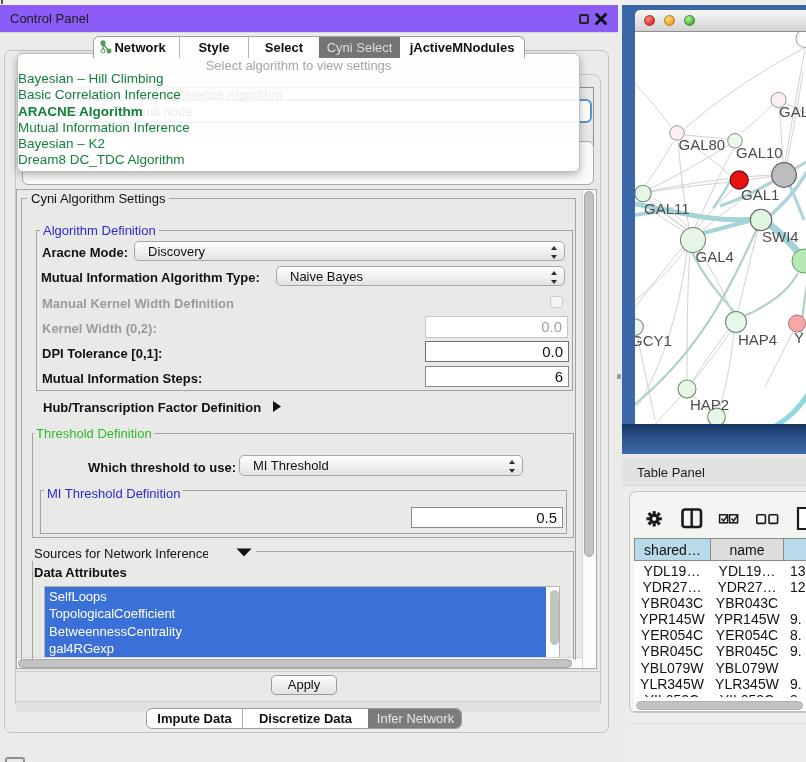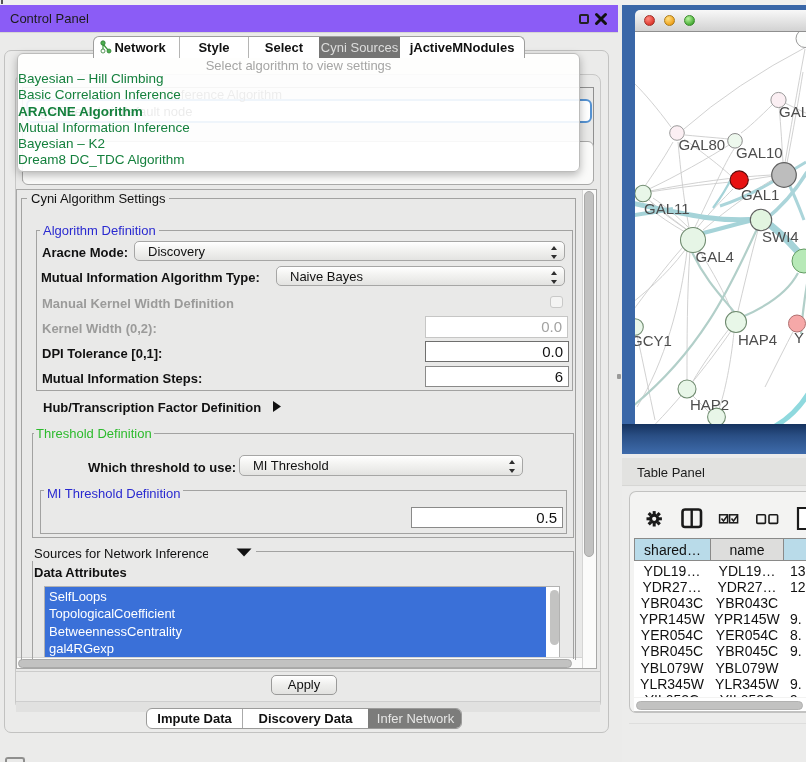--- a/index.html
+++ b/index.html
@@ -99,31 +99,31 @@
     <div style="position:absolute;left:505px;top:3px;width:9px;height:55px;background:#c3c3c2;border-radius:4.5px;"></div>
   </div>
 
   <div class="abs" style="left:16px;top:666px;width:584px;height:1px;background:#cccccb;"></div>
   <div class="abs" style="left:271px;top:670px;width:66px;height:20px;background:linear-gradient(#ffffff,#eeeeec 50%,#e2e2e0);border:1px solid #9a9a99;border-radius:5px;text-align:center;font-size:13px;color:#111;line-height:18px;">Apply</div>
 
   <div class="abs" style="left:16px;top:696px;width:584px;height:11px;background:#e1e1e0;border-top:1px solid #cecece;"></div>
   <div class="abs" style="left:146px;top:703px;width:316px;height:21px;background:#fff;border:1px solid #9b9b9a;border-radius:6px;overflow:hidden;font-size:13px;font-weight:bold;">
     <div style="position:absolute;left:0;top:0;width:95px;height:21px;text-align:center;line-height:20px;color:#111;">Impute Data</div>
     <div style="position:absolute;left:95px;top:0;width:1px;height:21px;background:#aaa;"></div>
-    <div style="position:absolute;left:96px;top:0;width:125px;height:21px;text-align:center;line-height:20px;color:#111;">Discovery Data</div>
+    <div style="position:absolute;left:96px;top:0;width:125px;height:21px;text-align:center;line-height:20px;color:#111;">Discretize Data</div>
     <div style="position:absolute;left:221px;top:0;width:95px;height:21px;background:#7c7c7b;text-align:center;line-height:20px;color:#e6e6e5;font-weight:normal;">Infer Network</div>
   </div>
 
   <div class="abs" style="left:93px;top:31px;height:22px;background:#fff;border:1px solid #9e9e9d;border-bottom:none;border-radius:6px 6px 0 0;overflow:hidden;font-size:13px;font-weight:bold;color:#111;z-index:30;">
     <div style="float:left;width:85px;height:22px;text-align:center;line-height:21px;">&nbsp;&nbsp;Network</div>
     <div style="float:left;width:1px;height:22px;background:#b5b5b4;"></div>
     <div style="float:left;width:68px;height:22px;text-align:center;line-height:21px;">Style</div>
     <div style="float:left;width:1px;height:22px;background:#b5b5b4;"></div>
     <div style="float:left;width:70px;height:22px;text-align:center;line-height:21px;">Select</div>
-    <div style="float:left;width:81px;height:22px;text-align:center;line-height:21px;background:#757574;color:#dededd;font-weight:normal;">Cyni Sources</div>
+    <div style="float:left;width:81px;height:22px;text-align:center;line-height:21px;background:#757574;color:#dededd;font-weight:normal;">Cyni Select</div>
     <div style="float:left;width:124px;height:22px;text-align:center;line-height:21px;">jActiveMNodules</div>
   </div>
   <svg class="abs" style="left:99px;top:35px;z-index:31;" width="13" height="14" viewBox="0 0 13 14">
     <path d="M4 4 L9 10 M4 4 L4 10" stroke="#3a9a3a" stroke-width="1.2" fill="none"></path>
     <circle cx="4" cy="3" r="2.2" fill="#4caf50" stroke="#2e7d32" stroke-width="0.8"></circle>
     <circle cx="4" cy="11" r="2" fill="#fff" stroke="#2e7d32" stroke-width="0.8"></circle>
     <circle cx="10" cy="11" r="2" fill="#4caf50" stroke="#2e7d32" stroke-width="0.8"></circle>
   </svg>
 
   <div class="abs" style="left:17px;top:48px;width:563px;height:119px;background:rgba(255,255,255,0.91);border:1px solid #bcbcbb;border-radius:6px;box-shadow:0 3px 8px rgba(0,0,0,0.28);z-index:20;">

